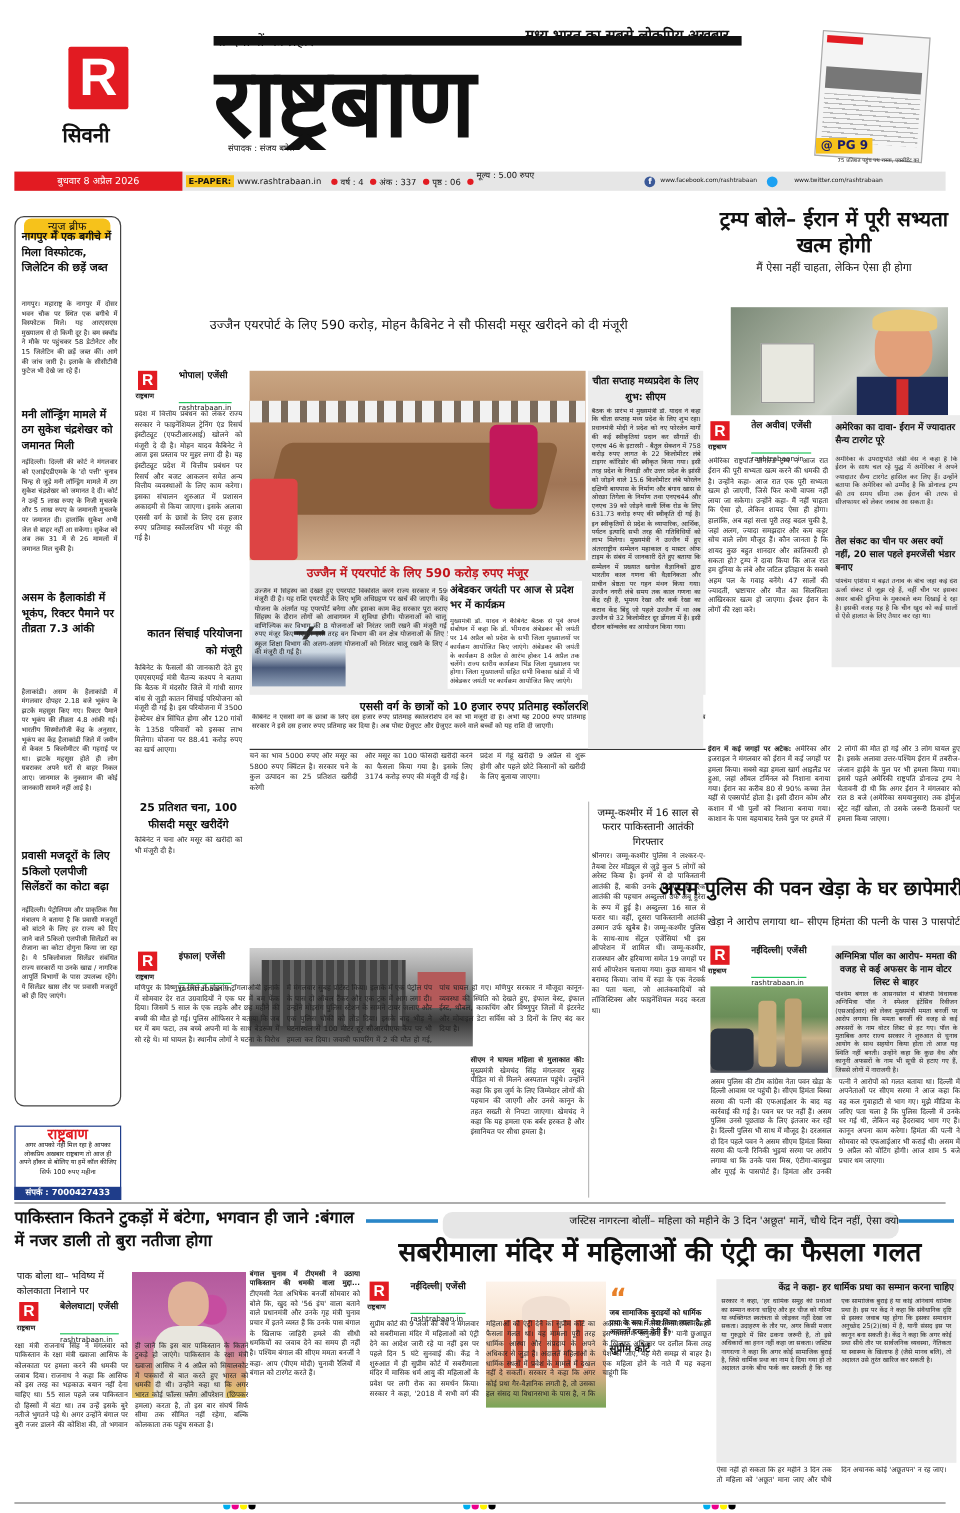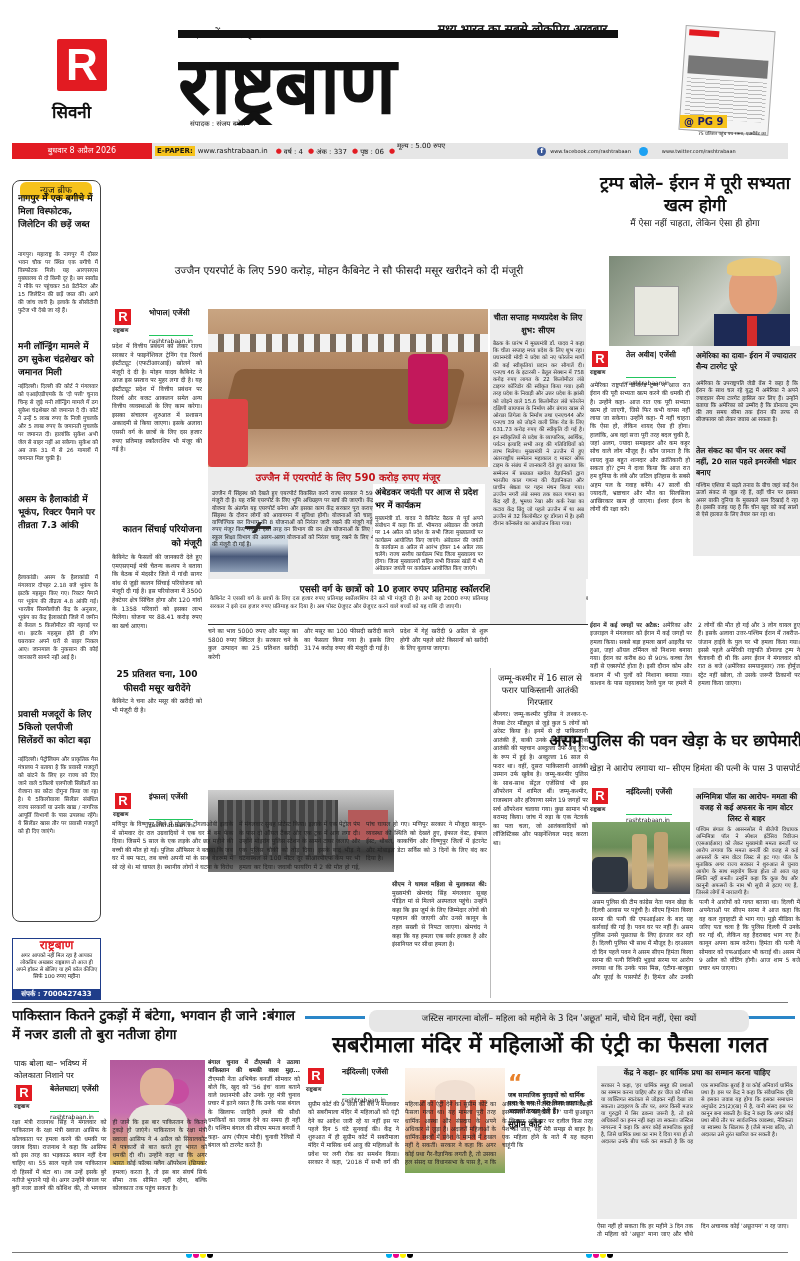--- a/index.html
+++ b/index.html
@@ -191,40 +191,40 @@
   <div style="position:absolute;left:18px;top:45px;width:60px;height:60px;background:#e8e6de;border-radius:20px 20px 0 0"></div>
 </div>
 <div class="abs sm" style="left:12px;top:1118px;width:195px;height:132px;column-count:2;column-gap:6px;font-size:5.9px;line-height:8.3px">रक्षा मंत्री राजनाथ सिंह ने मंगलवार को पाकिस्तान के रक्षा मंत्री ख्वाजा आसिफ के कोलकाता पर हमला करने की धमकी पर जवाब दिया। राजनाथ ने कहा कि आसिफ को इस तरह का भड़काऊ बयान नहीं देना चाहिए था। 55 साल पहले जब पाकिस्तान दो हिस्सों में बंटा था। तब उन्हें इसके बुरे नतीजे भुगतने पड़े थे। अगर उन्होंने बंगाल पर बुरी नजर डालने की कोशिश की, तो भगवान ही जाने कि इस बार पाकिस्तान के कितने टुकड़े हो जाएंगे। पाकिस्तान के रक्षा मंत्री ख्वाजा आसिफ ने 4 अप्रैल को सियालकोट में पत्रकारों से बात करते हुए भारत को धमकी दी थी। उन्होंने कहा था कि अगर भारत कोई फॉल्स फ्लैग ऑपरेशन (छिपकर हमला) करता है, तो इस बार संघर्ष सिर्फ सीमा तक सीमित नहीं रहेगा, बल्कि कोलकाता तक पहुंच सकता है।</div>
 <div class="abs sm" style="left:208px;top:1058px;width:92px;height:192px;font-size:5.9px;line-height:8.3px">
   <b>बंगाल चुनाव में टीएमसी ने उठाया पाकिस्तान की धमकी वाला मुद्दा...</b> <span>टीएमसी नेता अभिषेक बनर्जी सोमवार को बोले कि, खुद को '56 इंच' वाला बताने वाले प्रधानमंत्री और उनके गृह मंत्री चुनाव प्रचार में इतने व्यस्त हैं कि उनके पास बंगाल के खिलाफ जाहिरी हमले की सीधी धमकियों का जवाब देने का समय ही नहीं है। पश्चिम बंगाल की सीएम ममता बनर्जी ने कहा- आप (पीएम मोदी) चुनावी रैलियों में बंगाल को टारगेट करते हैं।</span>
 </div>
 
 <div class="abs" style="left:305px;top:1010px;width:490px;height:16px">
   <div style="position:absolute;left:0;top:6px;width:60px;height:3px;background:#2a86c8"></div>
   <div style="position:absolute;right:0;top:6px;width:48px;height:3px;background:#2a86c8"></div>
-  <div style="position:absolute;left:64px;top:0;width:380px;height:22px;background:#e6e6e6;border-radius:8px;font-size:8.5px;line-height:16px;text-align:center;white-space:nowrap;overflow:hidden">जस्टिस नागरत्ना बोलीं– महिला को महीने के 3 दिन 'अछूत' मानें, चौथे दिन नहीं, ऐसा क्यों</div>
+  <div style="position:absolute;left:64px;top:0;width:380px;height:22px;background:#e6e6e6;border-radius:8px;font-size:8.5px;line-height:16px;text-align:right;white-space:nowrap;overflow:hidden">जस्टिस नागरत्ना बोलीं– महिला को महीने के 3 दिन 'अछूत' मानें, चौथे दिन नहीं, ऐसा क्यों</div>
 </div>
 <div class="abs hd" style="left:305px;top:1030px;width:490px;text-align:center;font-size:22px;line-height:30px;white-space:nowrap">सबरीमाला मंदिर में महिलाओं की एंट्री का फैसला गलत</div>
 <div class="byline" style="left:308px;top:1068px">
   <span class="rlogo r">R</span>
   <span class="rb">राष्ट्रबाण</span>
   <div class="bl" style="margin-left:14px"><b>नईदिल्ली| एजेंसी</b><span>rashtrabaan.in</span></div>
 </div>
 <div class="img" style="left:405px;top:1068px;width:100px;height:105px;background:linear-gradient(180deg,#fdf3ea 0%,#f7e0cb 40%,#e6b18e 70%,#7aa456 100%)">
   <div style="position:absolute;left:30px;top:12px;width:40px;height:22px;background:#f0dfd2;border-radius:50% 50% 0 0"></div>
   <div style="position:absolute;left:15px;top:32px;width:70px;height:40px;background:repeating-linear-gradient(90deg,#c9523a 0 6px,#f3d6c6 6px 10px)"></div>
 </div>
 <div class="abs" style="left:508px;top:1075px;width:85px">
   <div style="color:#e8812a;font-size:22px;font-weight:bold;line-height:16px">“</div>
   <div style="font-size:6.2px;line-height:8px;font-weight:bold">जब सामाजिक बुराइयों को धार्मिक प्रथा के रूप में पेश किया जाता है, तो अदालतें दखल देती हैं।</div>
   <div style="font-size:8.5px;font-weight:bold;margin-top:3px">सुप्रीम कोर्ट</div>
 </div>
 <div class="abs sm" style="left:308px;top:1100px;width:285px;height:150px;column-count:3;column-gap:6px;font-size:5.9px;line-height:8.3px">सुप्रीम कोर्ट की 9 जजों की बेंच ने मंगलवार को सबरीमाला मंदिर में महिलाओं को एंट्री देने का आदेश जारी रहे या नहीं इस पर पहले दिन 5 घंटे सुनवाई की। केंद्र ने शुरुआत में ही सुप्रीम कोर्ट में सबरीमाला मंदिर में मासिक धर्म आयु की महिलाओं के प्रवेश पर लगी रोक का समर्थन किया। सरकार ने कहा, '2018 में सभी वर्ग की महिलाओं को एंट्री देने का सुप्रीम कोर्ट का फैसला गलत था। यह मामला पूरी तरह धार्मिक आस्था और संप्रदाय के अपने अधिकार से जुड़ा है। अदालतें महिलाओं के धार्मिक स्थलों में प्रवेश के मामले में दखल नहीं दे सकतीं। सरकार ने कहा कि अगर कोई प्रथा गैर-वैज्ञानिक लगती है, तो उसका हल संसद या विधानसभा के पास है, न कि अदालत के पास। जस्टिस नागरत्ना ने कहा- इस मामले में 'अनुच्छेद 17' यानी छुआछूत के खिलाफ अधिकार पर दलील किस तरह पेश की जाए, यह मेरी समझ से बाहर है। एक महिला होने के नाते मैं यह कहना चाहूंगी कि</div>
 <div class="greybox" style="left:597px;top:1066px;width:200px;height:153px"></div>
-<div class="abs hd" style="left:599px;top:1068px;width:196px;font-size:7.5px;line-height:10px;text-align:center">केंद्र ने कहा- हर धार्मिक प्रथा का सम्मान करना चाहिए</div>
+<div class="abs hd" style="left:599px;top:1068px;width:196px;font-size:7.5px;line-height:10px;text-align:right">केंद्र ने कहा- हर धार्मिक प्रथा का सम्मान करना चाहिए</div>
 <div class="abs sm" style="left:601px;top:1082px;width:192px;height:134px;column-count:2;column-gap:8px;font-size:5.3px;line-height:7px">सरकार ने कहा, 'हर धार्मिक समूह की प्रथाओं का सम्मान करना चाहिए और हर चीज को गरिमा या व्यक्तिगत स्वतंत्रता से जोड़कर नहीं देखा जा सकता। उदाहरण के तौर पर, अगर किसी मजार या गुरुद्वारे में सिर ढकना जरूरी है, तो इसे अधिकारों का हनन नहीं कहा जा सकता। जस्टिस नागरत्ना ने कहा कि अगर कोई सामाजिक बुराई है, जिसे धार्मिक प्रथा का नाम दे दिया गया हो तो अदालत उनके बीच फर्क कर सकती है कि वह एक सामाजिक बुराई है या कोई अनिवार्य धार्मिक प्रथा है। इस पर केंद्र ने कहा कि संवैधानिक दृष्टि से इसका जवाब यह होगा कि इसका समाधान अनुच्छेद 25(2)(ख) में है, यानी संसद इस पर कानून बना सकती है। केंद्र ने कहा कि अगर कोई प्रथा सीधे तौर पर सार्वजनिक व्यवस्था, नैतिकता या स्वास्थ्य के खिलाफ है (जैसे मानव बलि), तो अदालत उसे तुरंत खारिज कर सकती है।</div>
 <div class="abs sm" style="left:597px;top:1222px;width:200px;height:28px;column-count:2;column-gap:8px;font-size:5.9px;line-height:8.3px">ऐसा नहीं हो सकता कि हर महीने 3 दिन तक तो महिला को 'अछूत' माना जाए और चौथे दिन अचानक कोई 'अछूतपन' न रह जाए।</div>
 
 <div class="rule" style="left:12px;top:1252px;width:776px;height:1px;background:#777"></div>
 <div class="abs" style="left:186px;top:1254px;display:flex;gap:1px">
   <span style="width:6px;height:4px;background:#00aeef;border-radius:0 0 3px 3px"></span>
     <span style="width:6px;height:4px;background:#ec008c;border-radius:0 0 3px 3px"></span>
     <span style="width:6px;height:4px;background:#fff200;border-radius:0 0 3px 3px"></span>
     <span style="width:6px;height:4px;background:#000;border-radius:0 0 3px 3px"></span>
 </div>

